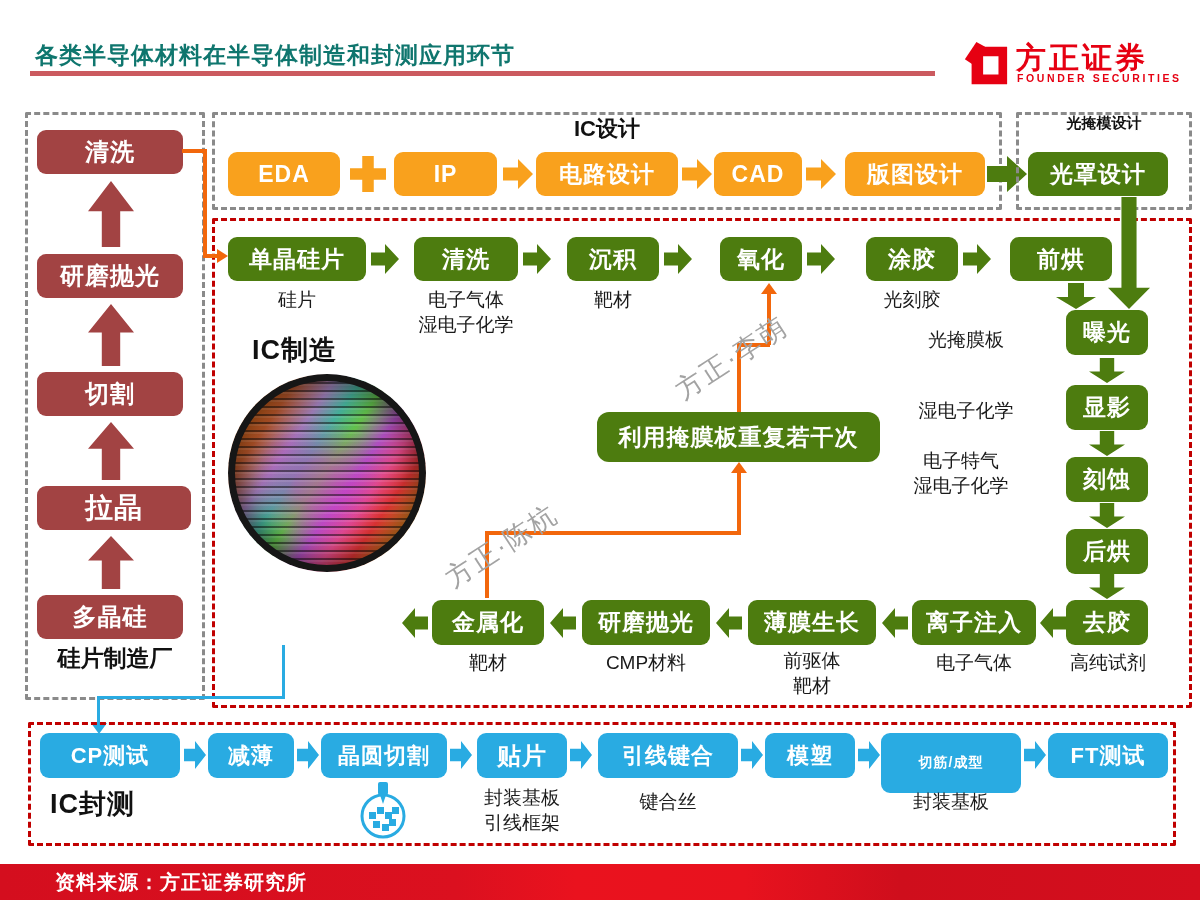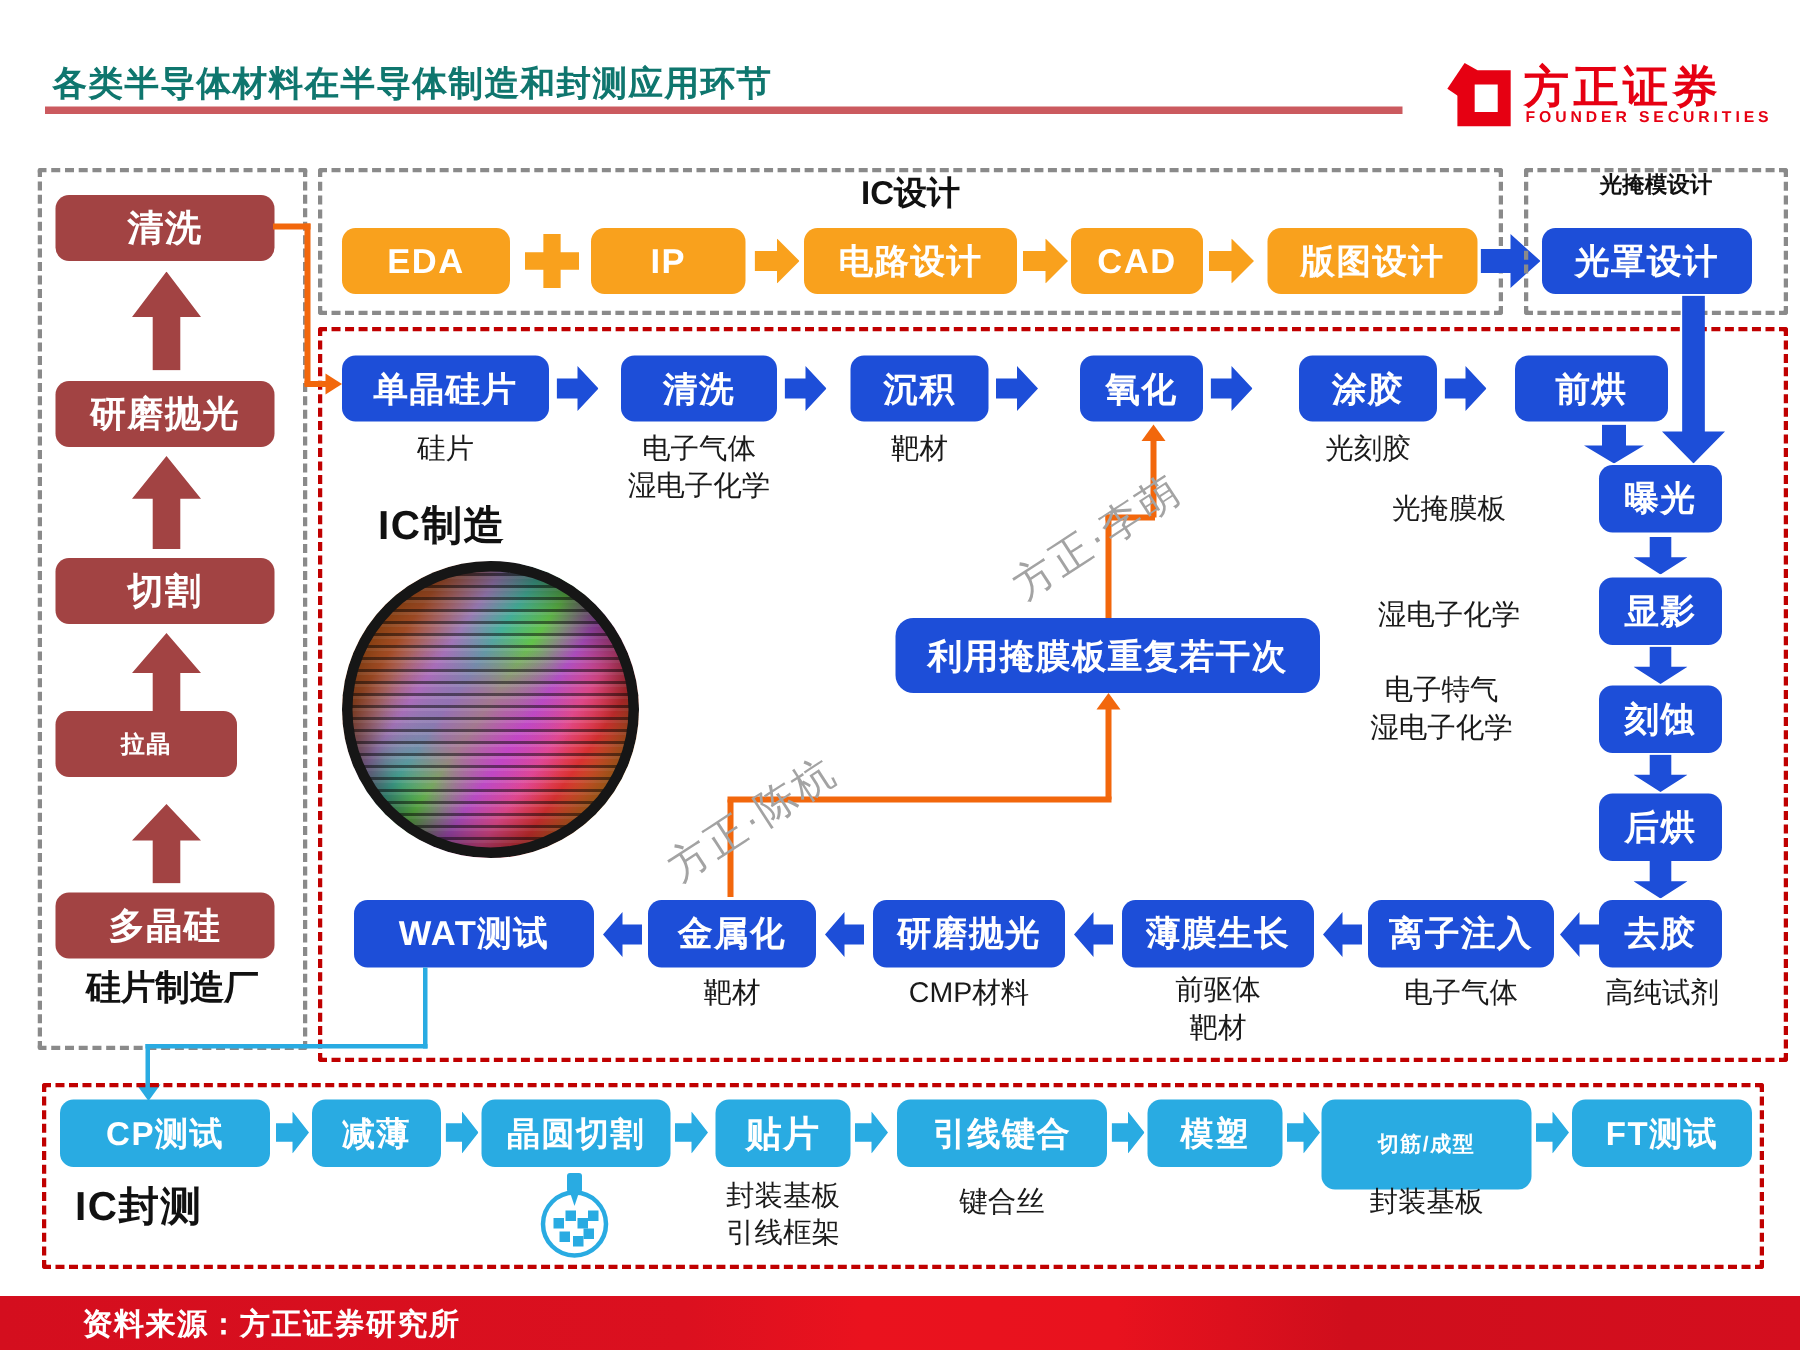--- a/index.html
+++ b/index.html
@@ -6,21 +6,21 @@
   #canvas{position:relative;width:1200px;height:900px;background:#fff;overflow:hidden;
           font-family:"Liberation Sans",sans-serif;}
   .abs{position:absolute}
   .panel{position:absolute;border:3px dashed #8a8a8a;box-sizing:border-box;border-radius:2px}
   .panel.redb{border:3.5px dashed #C00000}
   .bx{position:absolute;display:flex;align-items:center;justify-content:center;color:#fff;
       font-weight:bold;border-radius:9px;height:44px;font-size:23px;letter-spacing:1px;
       box-sizing:border-box;text-align:center}
   .bg-dr{background:#A24343}
   .bg-lo{background:#F9A11D}
-  .bg-do{background:#1d4ed8}
+  .bg-do{background:#4d7c0f}
   .bg-bl{background:#29ABE2}
   .ar{position:absolute}
   .ar-r{clip-path:polygon(0 28%,50% 28%,50% 0,100% 50%,50% 100%,50% 72%,0 72%)}
   .ar-l{clip-path:polygon(100% 28%,50% 28%,50% 0,0 50%,50% 100%,50% 72%,100% 72%)}
   .ar-u{clip-path:polygon(30% 100%,30% 46%,0 46%,50% 0,100% 46%,70% 46%,70% 100%)}
   .ar-d{clip-path:polygon(30% 0,30% 54%,0 54%,50% 100%,100% 54%,70% 54%,70% 0)}
   .ar-dlong{clip-path:polygon(32% 0,32% 81%,0 81%,50% 100%,100% 81%,68% 81%,68% 0)}
   .plus{clip-path:polygon(34% 0,66% 0,66% 34%,100% 34%,100% 66%,66% 66%,66% 100%,34% 100%,34% 66%,0 66%,0 34%,34% 34%)}
   .mat{position:absolute;font-size:19px;color:#1a1a1a;text-align:center;white-space:pre-line;line-height:1.32}
   .mat.r{text-align:center}
@@ -60,21 +60,21 @@
   <div class="abs" style="left:1017px;top:72px;font-size:10.5px;font-weight:bold;color:#E60012;letter-spacing:2.6px">FOUNDER SECURITIES</div>
 
   <div class="panel" style="left:25px;top:112px;width:180px;height:588px"></div>
 
   <div class="bx bg-dr" style="left:37px;top:130px;width:146px;font-size:24px">清洗</div>
   <div class="ar ar-u bg-dr" style="left:88px;top:181px;width:46px;height:66px"></div>
   <div class="bx bg-dr" style="left:37px;top:254px;width:146px;font-size:24px">研磨抛光</div>
   <div class="ar ar-u bg-dr" style="left:88px;top:304px;width:46px;height:62px"></div>
   <div class="bx bg-dr" style="left:37px;top:372px;width:146px;font-size:24px">切割</div>
   <div class="ar ar-u bg-dr" style="left:88px;top:422px;width:46px;height:58px"></div>
-  <div class="bx bg-dr" style="left:37px;top:474px;width:121px;font-size:16px">拉晶</div>
+  <div class="bx bg-dr" style="left:37px;top:486px;width:154px;font-size:28px">拉晶</div>
   <div class="ar ar-u bg-dr" style="left:88px;top:536px;width:46px;height:53px"></div>
   <div class="bx bg-dr" style="left:37px;top:595px;width:146px;font-size:24px">多晶硅</div>
   <div class="sec" style="left:25px;top:643px;width:180px;font-size:23px">硅片制造厂</div>
 
   <div class="panel" style="left:212px;top:112px;width:790px;height:98px"></div>
   <div class="sec" style="left:212px;top:114px;width:790px;font-size:22px">IC设计</div>
 
   <div class="bx bg-lo" style="left:228px;top:152px;width:112px">EDA</div>
   <div class="ar plus bg-lo" style="left:350px;top:156px;width:36px;height:36px"></div>
   <div class="bx bg-lo" style="left:394px;top:152px;width:103px">IP</div>
@@ -134,21 +134,20 @@
 
   <div class="ar ar-l bg-do" style="left:1040px;top:608px;width:26px;height:30px"></div>
   <div class="bx bg-do" style="left:912px;top:600px;width:124px;height:45px">离子注入</div>
   <div class="ar ar-l bg-do" style="left:882px;top:608px;width:26px;height:30px"></div>
   <div class="bx bg-do" style="left:748px;top:600px;width:128px;height:45px">薄膜生长</div>
   <div class="ar ar-l bg-do" style="left:716px;top:608px;width:26px;height:30px"></div>
   <div class="bx bg-do" style="left:582px;top:600px;width:128px;height:45px">研磨抛光</div>
   <div class="ar ar-l bg-do" style="left:550px;top:608px;width:26px;height:30px"></div>
   <div class="bx bg-do" style="left:432px;top:600px;width:112px;height:45px">金属化</div>
   <div class="ar ar-l bg-do" style="left:402px;top:608px;width:26px;height:30px"></div>
-  <div class="bx bg-do" style="left:236px;top:600px;width:160px;height:45px">WAT测试</div>
 
   <div class="mat" style="left:912px;top:650px;width:124px">电子气体</div>
   <div class="mat" style="left:748px;top:648px;width:128px">前驱体
 靶材</div>
   <div class="mat" style="left:582px;top:650px;width:128px">CMP材料</div>
   <div class="mat" style="left:432px;top:650px;width:112px">靶材</div>
 
   <div class="bx bg-do" style="left:597px;top:412px;width:283px;height:50px;border-radius:12px">利用掩膜板重复若干次</div>
 
   <div class="seg" style="left:182px;top:149px;width:25px;height:3.5px"></div>

